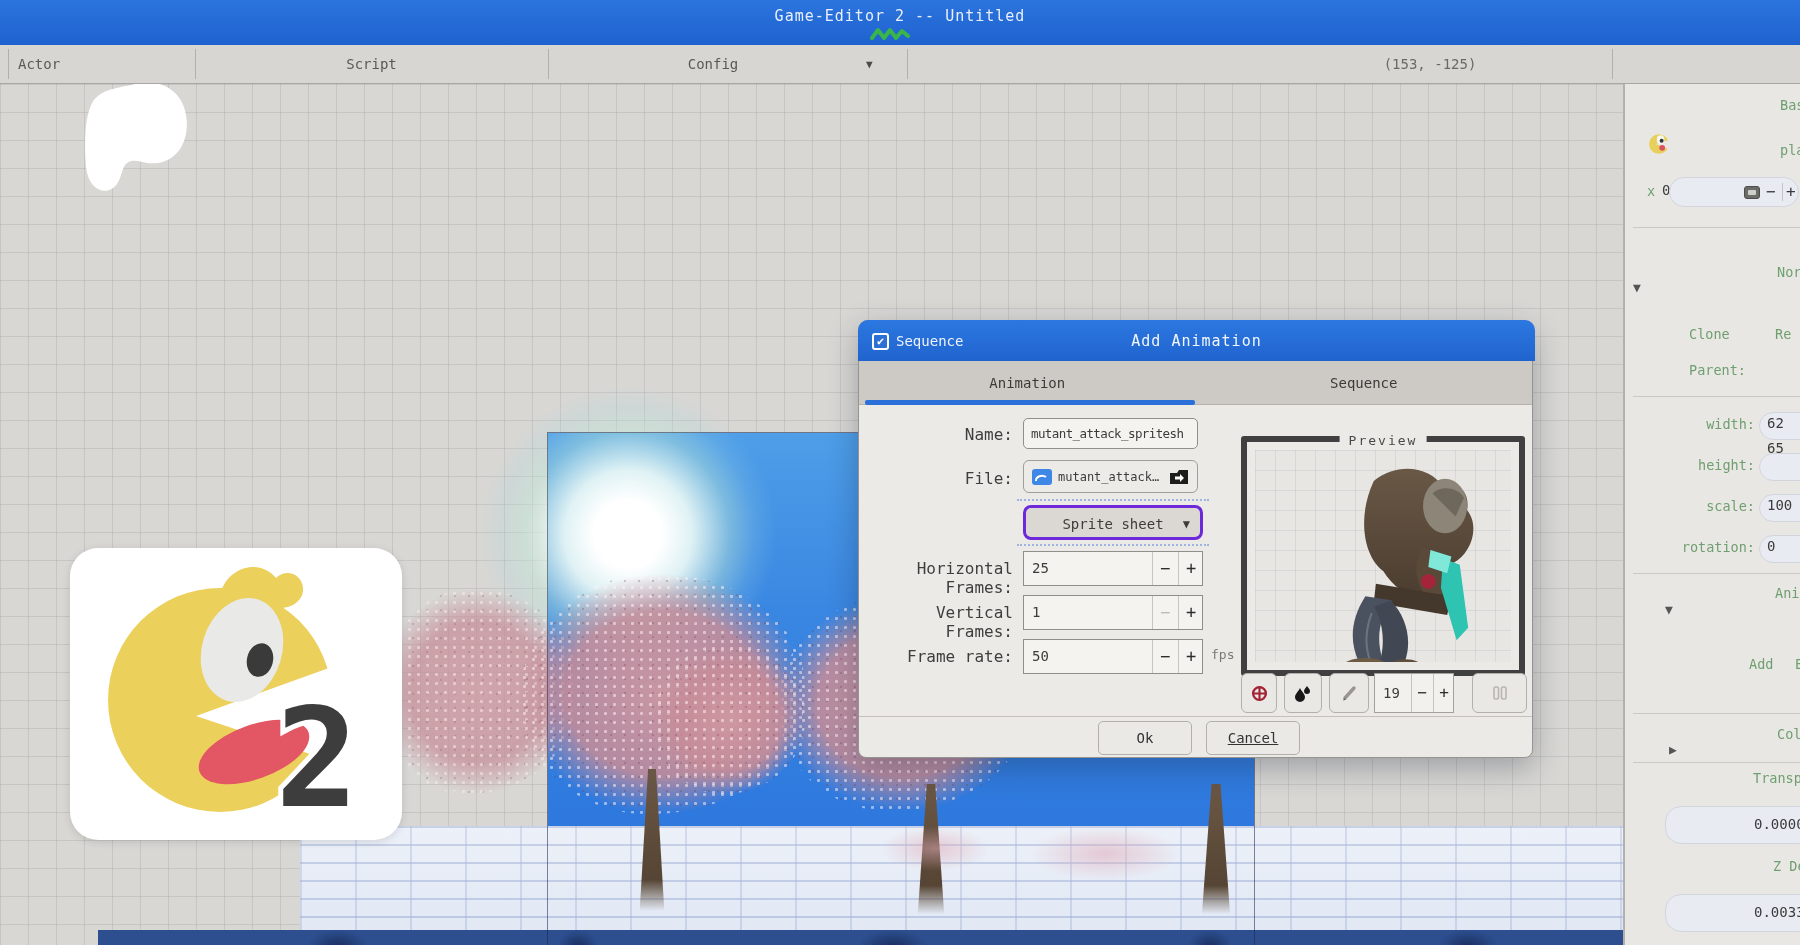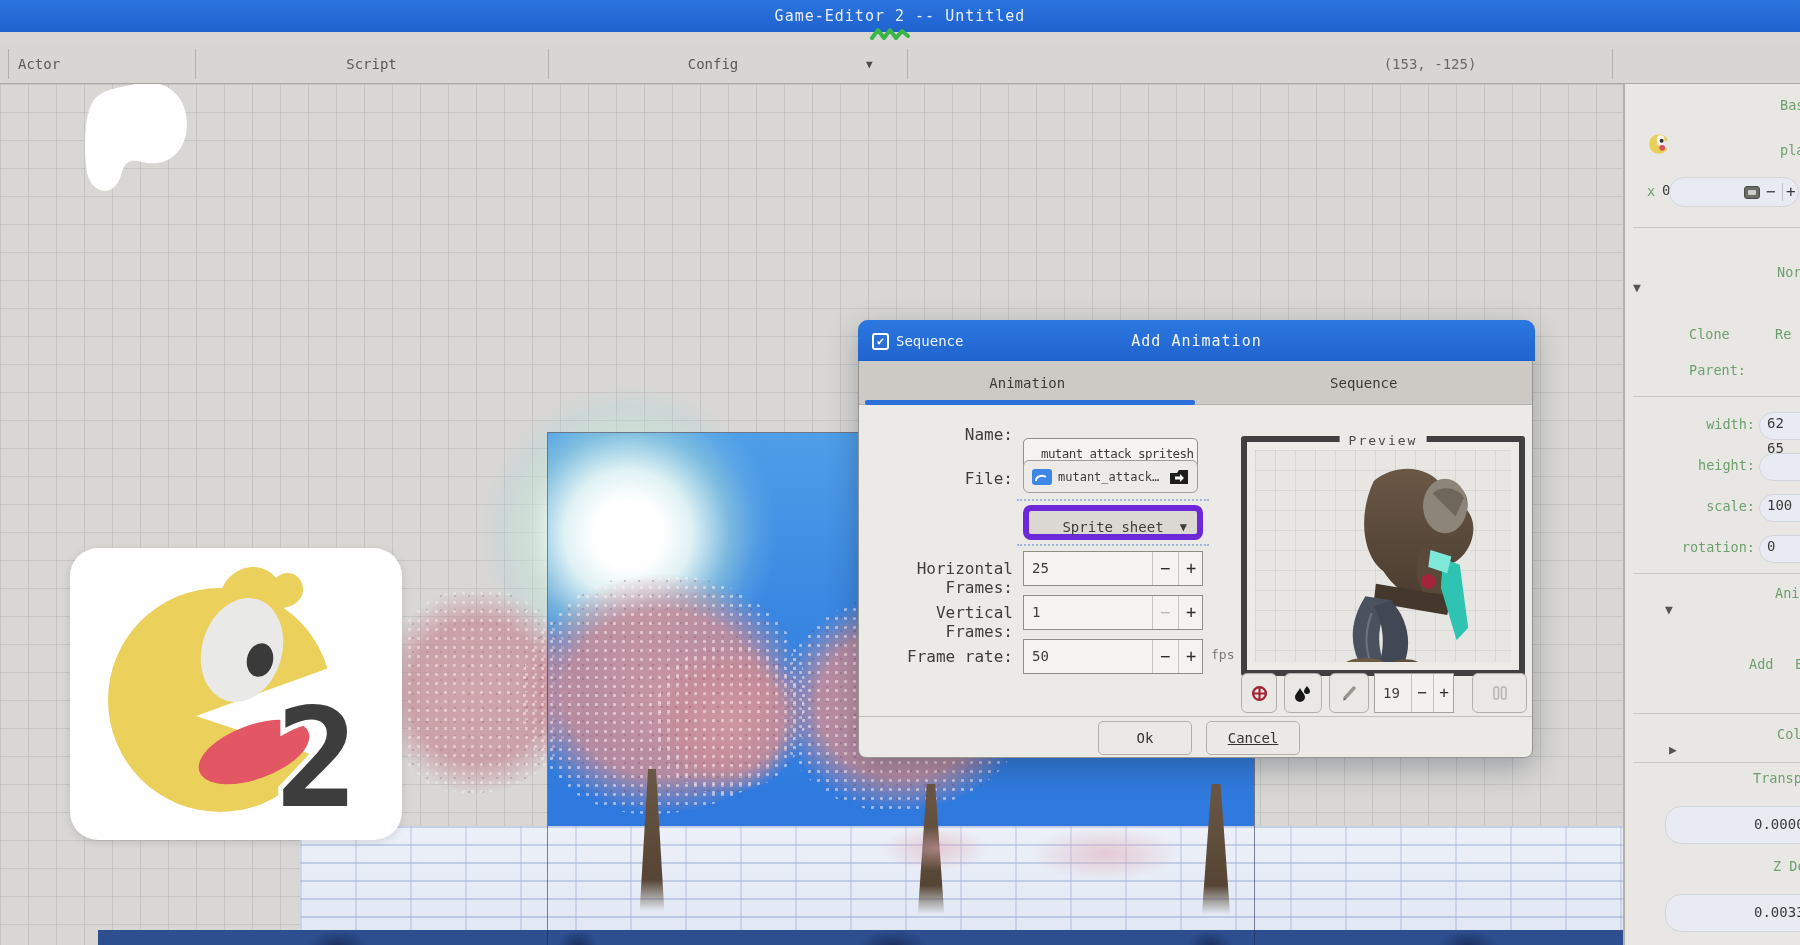--- a/index.html
+++ b/index.html
@@ -2,21 +2,21 @@
 <html><head>
 <meta charset="utf-8">
 <style>
   * { margin:0; padding:0; box-sizing:border-box; }
   html,body { width:1800px; height:945px; overflow:hidden; background:#d8d7d4;
     font-family:"DejaVu Sans Mono","Liberation Mono",monospace; }
   #screen { position:relative; width:1800px; height:945px; overflow:hidden; }
   .abs { position:absolute; }
 
   
-  #titlebar { left:0; top:0; width:1800px; height:32px;
+  #titlebar { left:0; top:0; width:1800px; height:45px;
     background:linear-gradient(180deg,#2b74de,#1f62cf); z-index:40; }
   #title-text { left:0; right:0; top:7px; text-align:center; color:#e9effa;
     font-size:15px; letter-spacing:1px; }
   #title-zigzag { left:870px; top:26px; width:40px; height:16px; }
 
   #menubar { left:0; top:45px; width:1800px; height:39px; background:#d7d6d3;
     border-bottom:1px solid #a9a8a5; z-index:39; color:#5a5955; font-size:14px; }
   .menusep { position:absolute; top:4px; bottom:4px; width:1px; background:#b2b0ad; }
   .menuitem { position:absolute; top:0; height:39px; line-height:39px; }
 
@@ -91,29 +91,29 @@
     background:#cdcac5; border-bottom:1px solid #b5b2ad; }
   .tab { position:absolute; top:0; width:50%; height:44px; line-height:44px;
     text-align:center; color:#3b3a38; font-size:14px; }
   #tab-underline { position:absolute; left:6px; top:79px; width:330px; height:5px;
     background:#2a70d8; border-radius:2px; }
 
   .dlg-label { position:absolute; left:0; width:154px; text-align:right;
     color:#3f3e3c; font-size:16px; }
   .field { position:absolute; background:#f4f3f0; border:1px solid #918f8b; }
   #name-field { left:164px; top:97px; width:175px; height:31px; border-radius:5px;
-    line-height:29px; padding-left:17px; font-size:12.5px; letter-spacing:-.6px;
-    overflow:hidden; white-space:nowrap;margin-top:20px; }
+    line-height:29px; padding-left:7px; font-size:12.5px; letter-spacing:-.6px;
+    overflow:hidden; white-space:nowrap; }
   #file-btn { position:absolute; left:164px; top:139px; width:175px; height:33px;
     background:#edebe8; border:1px solid #a09e9a; border-radius:6px; display:flex;
     align-items:center; gap:6px; padding:0 8px; font-size:12px; white-space:nowrap; overflow:hidden; }
   #marquee { position:absolute; left:158px; top:178px; width:192px; height:47px;
     border-top:2px dotted #9db5de; border-bottom:2px dotted #9db5de; }
   #type-dd { position:absolute; left:164px; top:184px; width:180px; height:35px;
-    background:#dbd8d3; border:6px solid #6d28d9; border-radius:8px; line-height:33px;
+    background:#dbd8d3; border:3px solid #6d28d9; border-radius:8px; line-height:33px;
     text-align:center; font-size:14px; }
   #type-dd .dd-arrow { position:absolute; right:10px; top:0; color:#3c3b39; font-size:12px; }
 
   .spin { position:absolute; left:164px; width:180px; height:35px; background:#f4f3f0;
     border:1px solid #908e8a; }
   .spin .val { position:absolute; left:8px; top:0; line-height:33px; font-size:14px; }
   .spin .sep1,.spin .sep2 { position:absolute; top:0; bottom:0; width:1px; background:#c6c4c0; }
   .spin .sep1 { left:128px; } .spin .sep2 { left:154px; }
   .spin .minus,.spin .plus { position:absolute; top:0; width:26px; text-align:center;
     line-height:33px; font-size:17px; color:#2e2d2b; }

